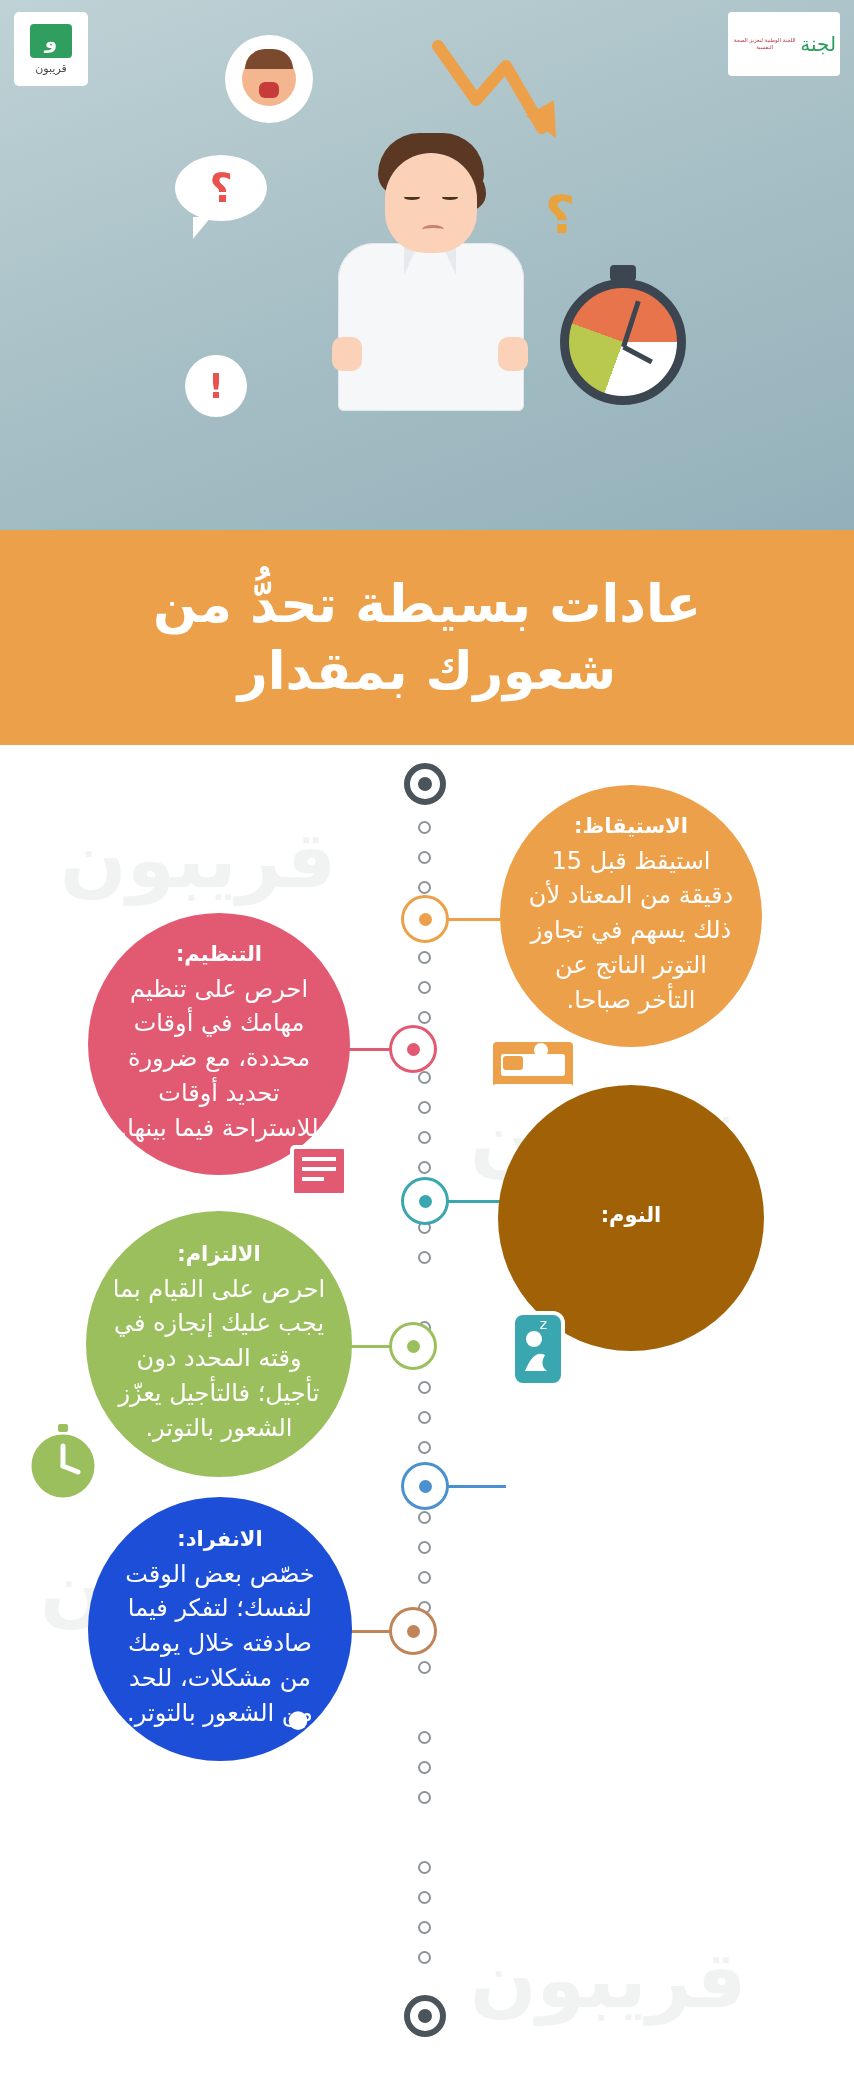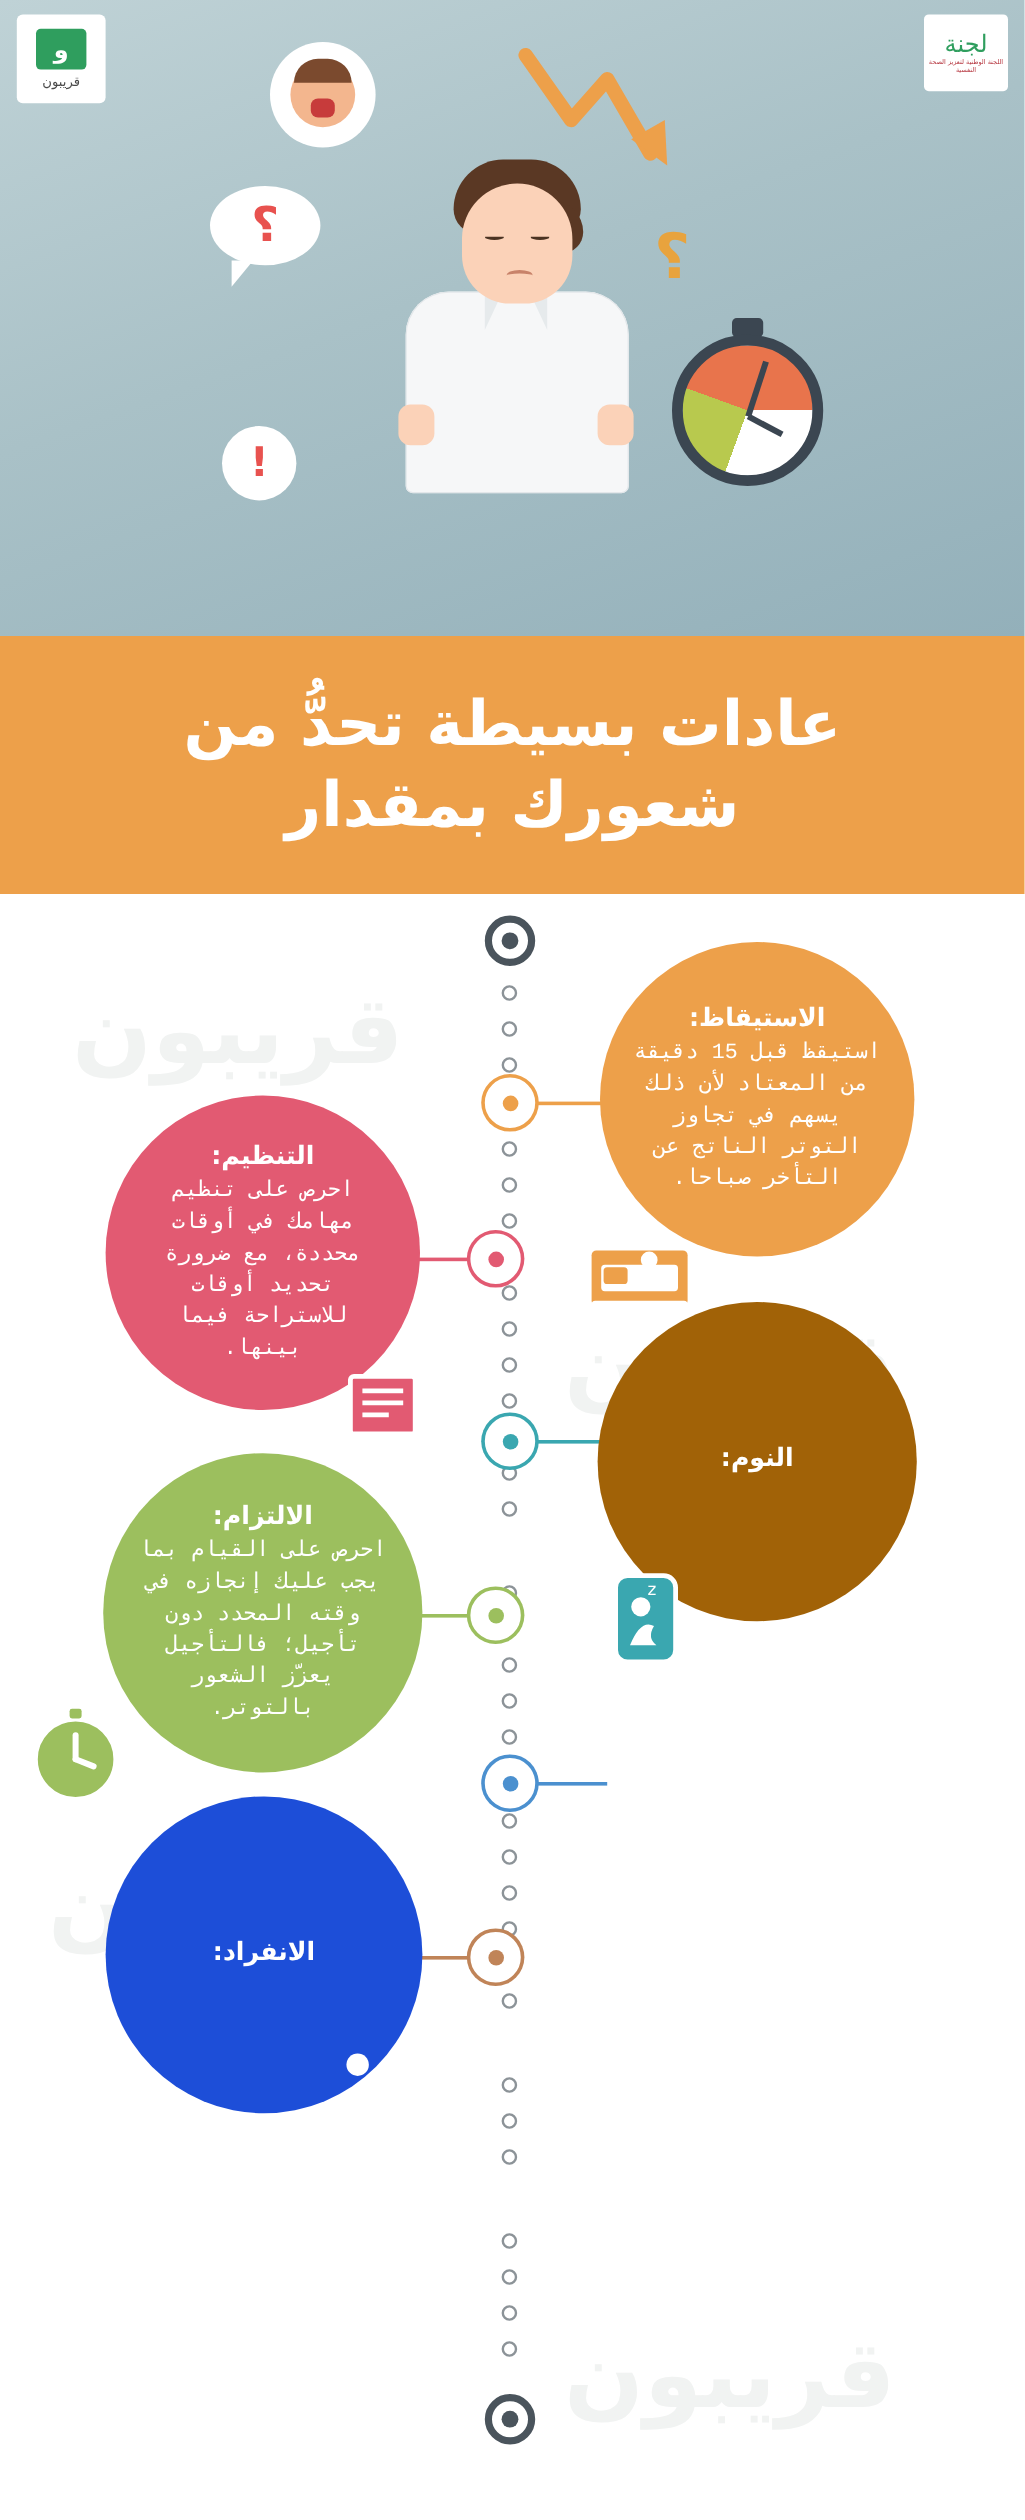--- a/index.html
+++ b/index.html
@@ -23,24 +23,24 @@
     position: absolute;
     top: 0; left: 0;
     width: 854px;
     height: 530px;
     background: linear-gradient(160deg, #bfd2d6 0%, #a9c1c7 45%, #93b0ba 100%);
     overflow: hidden;
   }
   .logo-left {
     position: absolute;
     top: 12px; right: 14px;
-    width: 70px; height: 64px;
+    width: 112px; height: 64px;
     background: #ffffff;
     border-radius: 4px;
-    display: flex; flex-direction: column;
+    display: flex; 
     align-items: center; justify-content: center;
     gap: 3px;
     padding: 4px;
   }
   .logo-left .mark {
     font-size: 20px; color: #2f9e5e; line-height: 1; letter-spacing: -1px;
   }
   .logo-left .mark-sub { font-size: 5.4px; color: #b5343d; text-align: center; line-height: 1.25; }
   .logo-right {
     position: absolute;
@@ -238,24 +238,23 @@
     text-align: center;
     padding: 18px 26px;
   }
   .bubble h3 {
     font-size: 21px;
     font-weight: bold;
     margin-bottom: 4px;
     line-height: 1.2;
   }
   .bubble p {
-    font-size: 18px;
+    font-size: 24px;
     line-height: 1.45;
     font-weight: normal;
-    font-family: Liberation Mono, monospace;
   }
   .ic {
     position: absolute;
     width: 86px; height: 76px;
     display: flex; align-items: center; justify-content: center;
   }
   .ic svg { display: block; }
 </style>
 </head>
 <body>
@@ -447,20 +446,21 @@
           <rect x="61" y="30" width="18" height="36" rx="5" fill="#ffffff"></rect>
       </svg>
     </div>
 
     <div class="connector" style="left: 340px; top: 885px; width: 70px; background:#c08458;"></div>
     <div class="node" style="left: 392px; top: 865px; color:#c08458;">
         <i></i>
       </div>
     <div class="bubble" style="left: 88px; top: 752px; width: 264px; height: 264px; background:#1d4ed8;">
       <h3>الانفراد:</h3>
+      <p>خصّص بعض الوقت لنفسك؛ لتفكر فيما صادفته خلال يومك من مشكلات، للحد من الشعور بالتوتر.</p>
     </div>
     <div class="ic" style="left: 270px; top: 960px;">
       <svg width="92" height="80" viewBox="0 0 92 80">
         <circle cx="30" cy="16" r="10" fill="#ffffff"></circle>
         <path d="M16 74 q0 -32 14 -32 q14 0 14 32 z" fill="#ffffff"></path>
         <circle cx="64" cy="44" r="16" fill="none" stroke="#ffffff" stroke-width="8"></circle>
         <g fill="#ffffff">
           <rect x="60" y="20" width="8" height="10"></rect>
             <rect x="60" y="58" width="8" height="10"></rect>
           <rect x="40" y="40" width="10" height="8"></rect>

